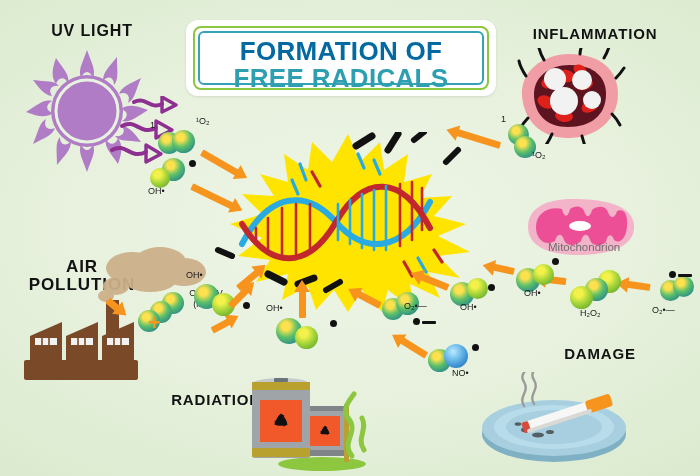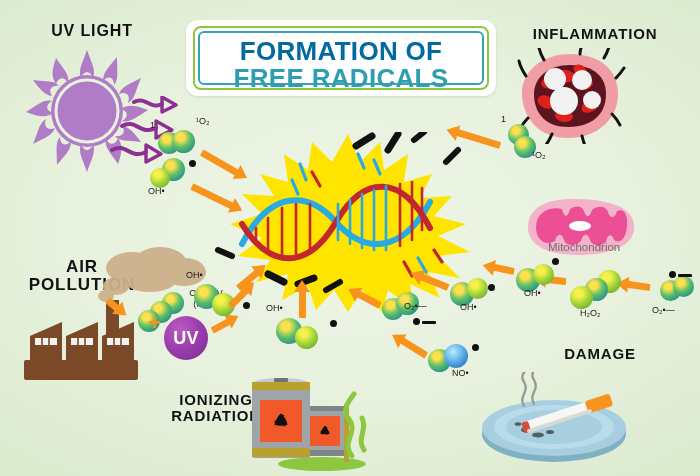--- a/index.html
+++ b/index.html
@@ -419,43 +419,39 @@
     <div class="sph teal" style="left:24px;top:0;width:22px;height:22px;"></div>
     <div class="sph teal" style="left:12px;top:9px;width:22px;height:22px;"></div>
     <div class="sph teal" style="left:0;top:18px;width:22px;height:22px;"></div>
   </div>
 
   <div id="plus-sign" class="abs">+</div>
   <div id="o3uv-label" class="abs">
     <div>O₃ + UV</div>
     <div>(in air)</div>
   </div>
-  <div id="uv-badge" class="abs">
-    <span>UV</span>
-  </div>
 
   <div class="oarrow" style="left:212px;top:330px;width:34px;transform:rotate(-28deg);">
     <div class="shaft" style="width:20px;"></div>
       <div class="head" style="left:18px;"></div>
   </div>
 
   <div class="mol" style="left:194px;top:284px;width:46px;height:34px;">
     <div class="sph teal" style="left:0;top:0;width:25px;height:25px;"></div>
     <div class="sph green" style="left:18px;top:9px;width:23px;height:23px;"></div>
   </div>
   <div class="dot" style="left:243px;top:302px;"></div>
   <div class="mlabel" style="left:186px;top:270px;">OH•</div>
 
   <div class="oarrow" style="left:238px;top:288px;width:42px;transform:rotate(-40deg);">
     <div class="shaft" style="width:26px;"></div>
       <div class="head" style="left:24px;"></div>
   </div>
 
   <div class="abs heading" style="left:150px;top:392px;width:132px;font-size:15px;">
-    <div>IONIZING</div>
     <div>RADIATION</div>
   </div>
 
   <div id="barrels" class="abs">
     <svg width="120" height="112" viewBox="0 0 120 112">
       <g fill="#8dc63f">
         <ellipse cx="74" cy="104" rx="44" ry="7"></ellipse>
       </g>
 
       <g>

